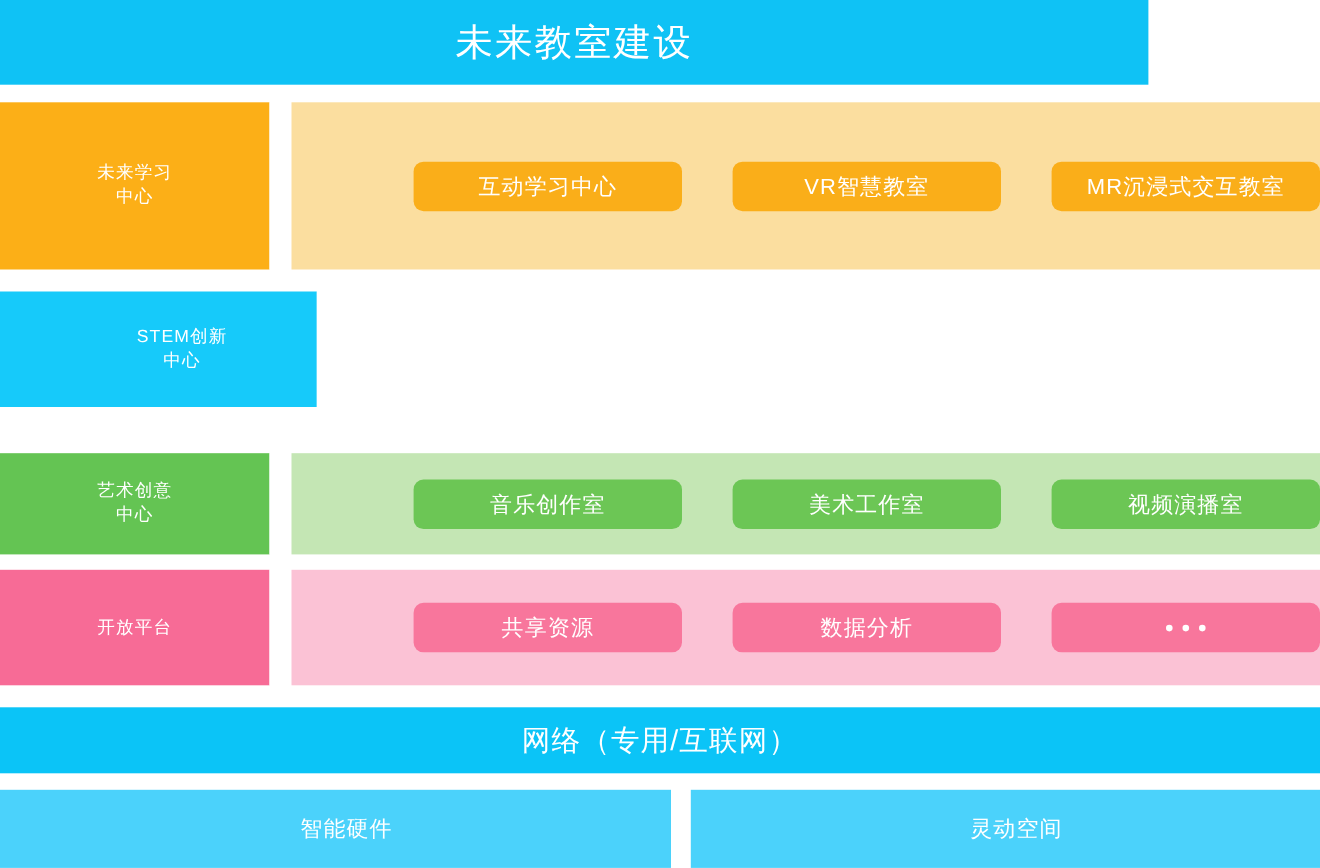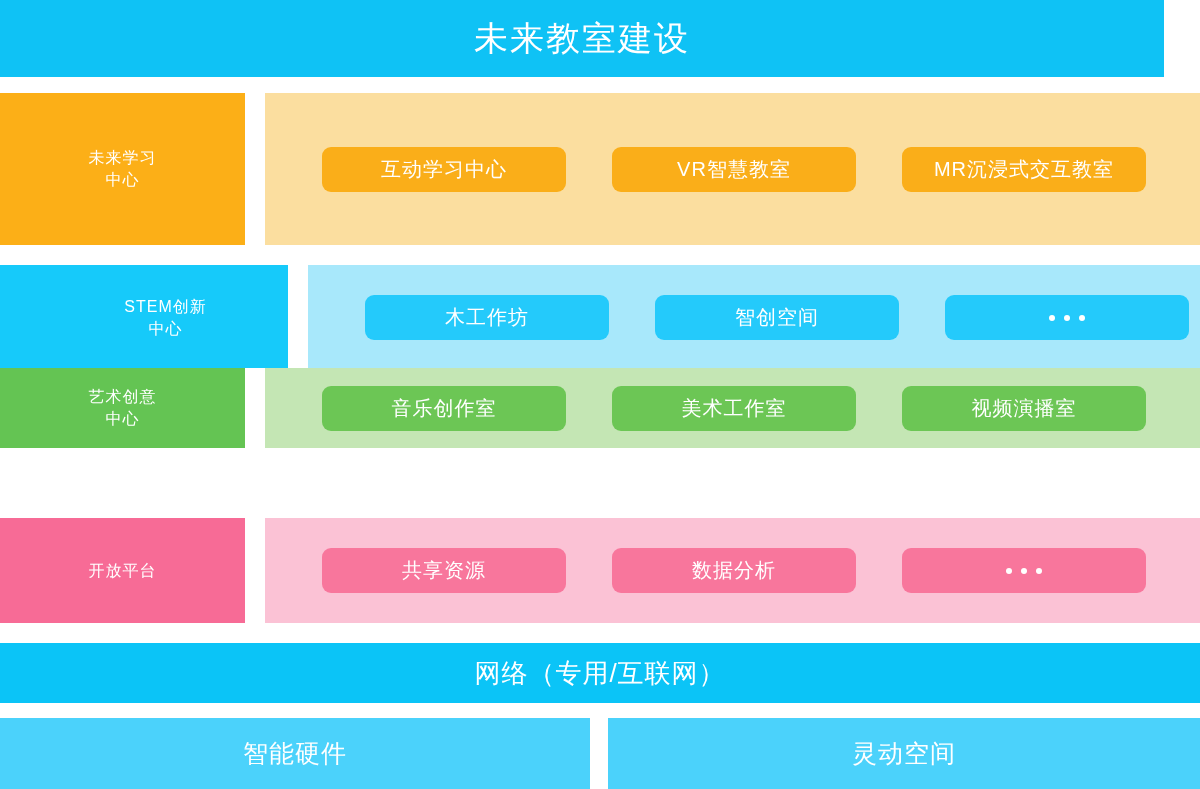--- a/index.html
+++ b/index.html
@@ -18,21 +18,21 @@
     width: 1200px;
     height: 789px;
     background: #ffffff;
   }
 
   
   .header {
     position: absolute;
     left: 0;
     top: 0;
-    width: 1164px;
+    width: 1044px;
     height: 77px;
     background: #0FC2F5;
     display: flex;
     align-items: center;
     justify-content: center;
   }
   .header-title {
     color: #ffffff;
     font-size: 34px;
     letter-spacing: 2px;
@@ -67,23 +67,23 @@
     flex: 1 1 auto;
     display: flex;
     flex-direction: column;
     justify-content: center;
     align-items: center;
     padding: 0;
   }
   .chip-row {
     display: flex;
     width: 100%;
-    justify-content: flex-start;
+    justify-content: flex-end;
     box-sizing: border-box;
-    padding-left: 57px;
+    padding-left: 35px;
   }
   .chip {
     width: 244px;
     height: 45px;
     margin-right: 46px;
     border-radius: 9px;
     display: flex;
     align-items: center;
     justify-content: center;
     color: #ffffff;
@@ -115,21 +115,21 @@
   #row-future .chip { background: #FAAE19; }
   #row-future .chip-row + .chip-row { margin-top: 18px; }
 
   
   #row-stem { top: 265px; height: 105px; }
   #row-stem .row-label { background: #16CAFA; padding-left: 43px; }
   #row-stem .row-panel { background: #A8E8FB; }
   #row-stem .chip { background: #24CAFB; }
 
   
-  #row-art { top: 368px; height: 80px; }
+  #row-art { top: 412px; height: 92px; }
   #row-art .row-label { background: #64C453; }
   #row-art .row-panel { background: #C4E6B4; }
   #row-art .chip { background: #6CC655; }
 
   
   #row-open { top: 518px; height: 105px; }
   #row-open .row-label { background: #F76B96; }
   #row-open .row-panel { background: #FBC2D5; }
   #row-open .chip { background: #F8769C; }
 
@@ -158,22 +158,23 @@
     height: 71px;
     display: flex;
   }
   .bottom-box {
     height: 71px;
     background: #4BD2FB;
     display: flex;
     align-items: center;
     justify-content: center;
     color: #ffffff;
-    font-size: 25px;
-    letter-spacing: 1px;
+    font-size: 20px;
+    letter-spacing: 1px;
+    padding-left: 20px;
   }
   .bottom-box.left { width: 590px; flex: 0 0 590px; }
   .bottom-gap { width: 18px; flex: 0 0 18px; background: #ffffff; }
   .bottom-box.right { flex: 1 1 auto; }
 </style>
 </head>
 <body>
 
 <div class="page">
 
@@ -199,33 +200,20 @@
   </div>
 
   <div class="row" id="row-stem">
     <div class="row-label">
       <div>
         <div>STEM创新</div>
         <div>中心</div>
       </div>
     </div>
     <div class="row-spacer"></div>
-    <div class="row-panel">
-      <div class="chip-row">
-        <div class="chip">木工作坊</div>
-        <div class="chip">智创空间</div>
-        <div class="chip">
-          <span class="chip-dots">
-              <i></i>
-              <i></i>
-              <i></i>
-            </span>
-        </div>
-      </div>
-    </div>
   </div>
 
   <div class="row" id="row-art">
     <div class="row-label">
       <div>
         <div>艺术创意</div>
         <div>中心</div>
       </div>
     </div>
     <div class="row-spacer"></div>

